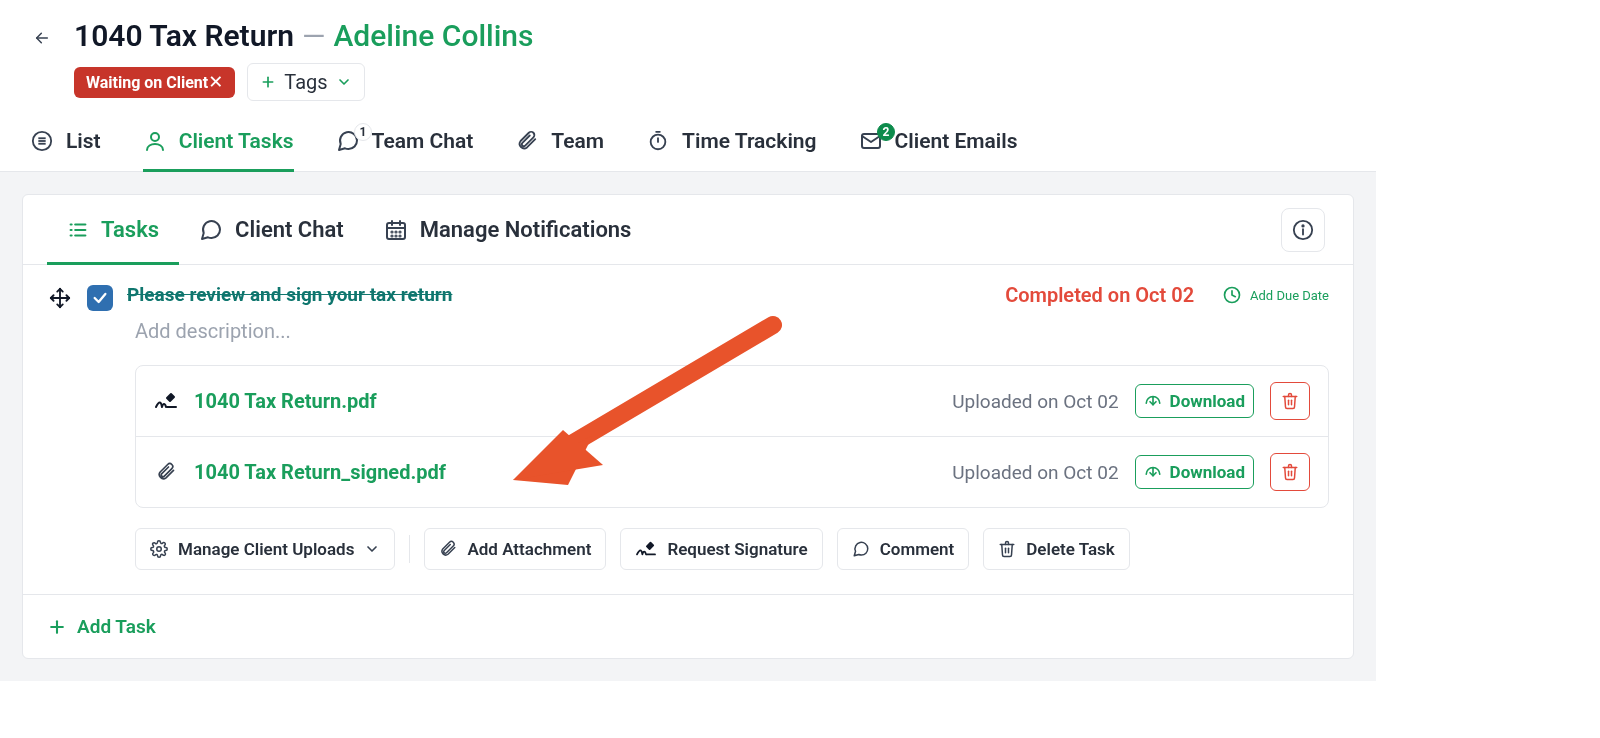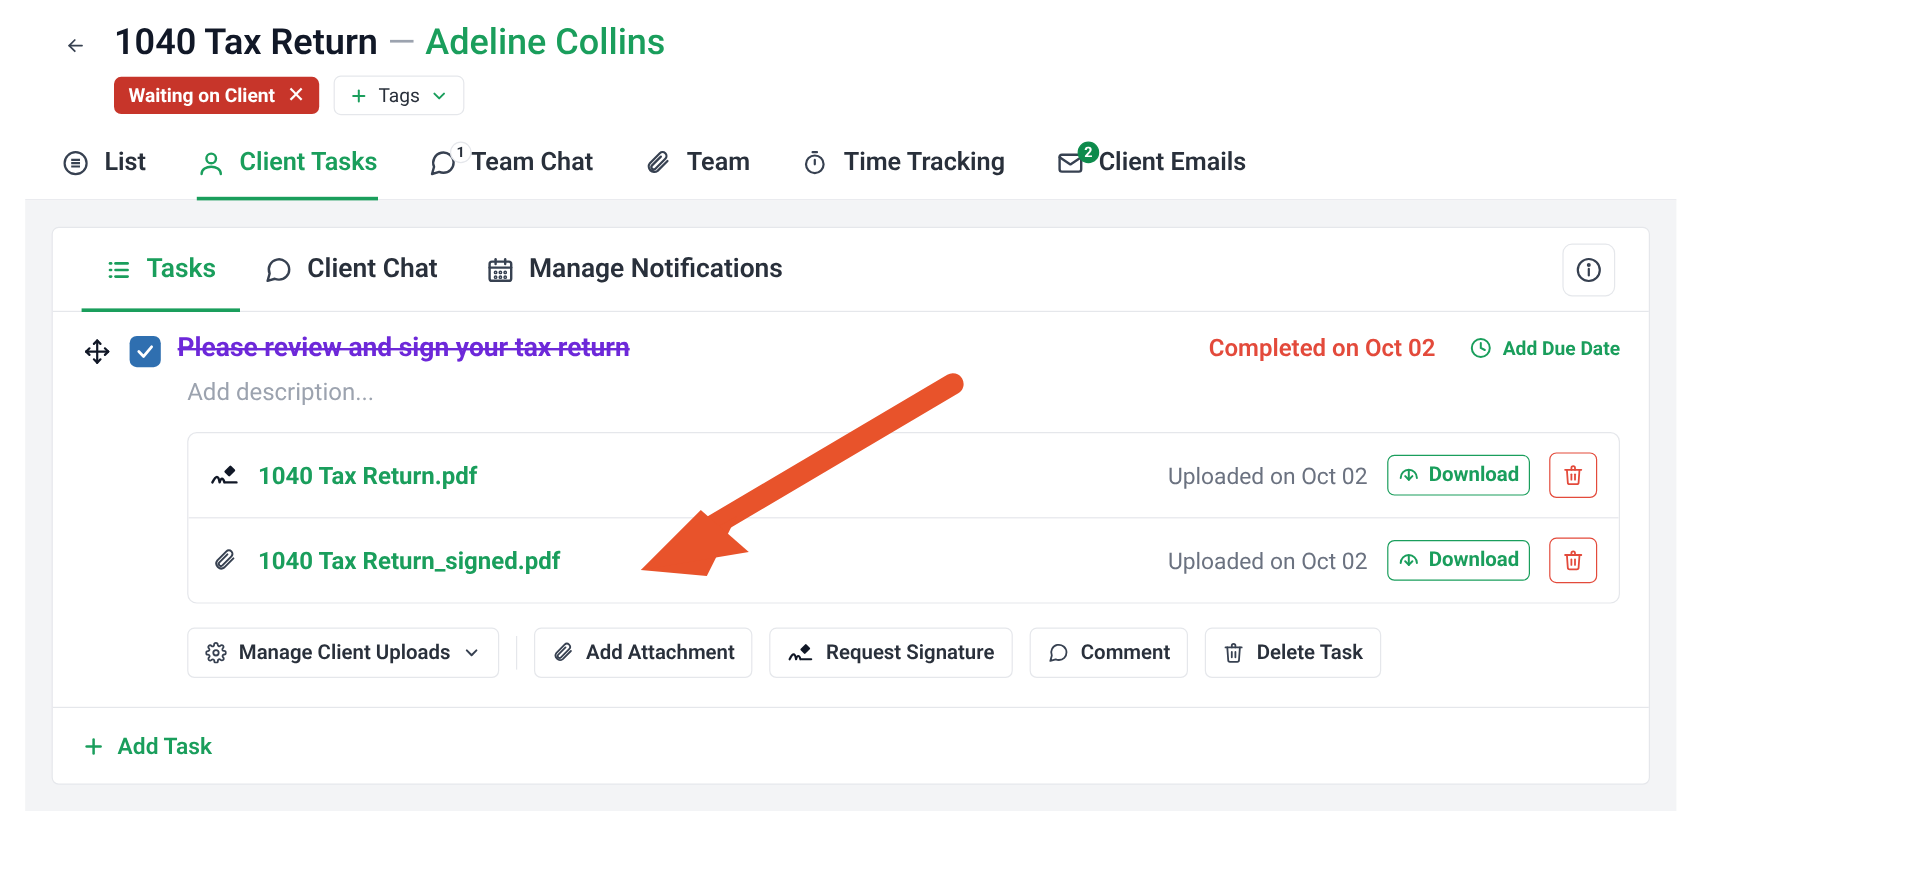--- a/index.html
+++ b/index.html
@@ -7,34 +7,34 @@
     --green-dark:#0d8b4c;
     --red:#d83a2b;
     --red-bright:#e34a3b;
     --text:#29303b;
     --muted:#6b7280;
     --border:#e5e7eb;
     --bg:#f3f4f6;
   }
   *{box-sizing:border-box;font-family:-apple-system,BlinkMacSystemFont,"Segoe UI",Roboto,Helvetica,Arial,sans-serif;}
   body{margin:0;background:#fff;color:var(--text);width:1600px;}
-  .page{width:1376px;margin-left:21px;}
+  .page{width:1376px;}
 
   
   .header{display:flex;align-items:flex-start;padding:18px 28px 0 28px;gap:18px;}
   .back-btn{width:28px;height:28px;display:flex;align-items:center;justify-content:center;border:none;background:none;cursor:pointer;margin-top:6px;}
   .title-block{display:flex;flex-direction:column;gap:10px;}
   .title-line{display:flex;align-items:baseline;gap:8px;font-size:30px;font-weight:600;}
   .title-main{color:#111827;}
   .title-sep{color:#9ca3af;font-weight:400;}
   .title-client{color:var(--green);font-weight:500;}
   .tag-row{display:flex;gap:12px;align-items:center;}
-  .status-chip{background:#c7352a;color:#fff;font-weight:700;font-size:16px;padding:6px 12px;border-radius:6px;display:flex;align-items:center;gap:10px;}
+  .status-chip{background:#c7352a;color:#fff;font-weight:700;font-size:16px;padding:6px 12px;border-radius:6px;display:flex;align-items:center;}
   .status-chip .x{font-weight:400;font-size:18px;line-height:1;}
-  .tags-btn{display:flex;align-items:center;gap:8px;border:1px solid var(--border);background:#fff;border-radius:6px;padding:6px 12px;font-size:16px;color:var(--text);cursor:pointer;}
+  .tags-btn{display:flex;align-items:center;gap:8px;border:1px solid var(--border);background:#fff;border-radius:6px;padding:6px 12px;font-size:20px;color:var(--text);cursor:pointer;}
   .tags-btn svg{stroke:var(--green);}
 
   
   .main-tabs{display:flex;gap:42px;padding:28px 30px 0 30px;border-bottom:1px solid var(--border);}
   .mtab{display:flex;align-items:center;gap:12px;font-size:21px;font-weight:600;color:var(--text);padding-bottom:18px;position:relative;cursor:pointer;}
   .mtab .icon{width:24px;height:24px;display:flex;align-items:center;justify-content:center;}
   .mtab.active{color:var(--green);}
   .mtab.active::after{content:"";position:absolute;left:0;right:0;bottom:-1px;height:3px;background:var(--green);}
   .mtab .badge{position:absolute;top:-6px;left:18px;background:#fff;border:1px solid var(--border);color:var(--text);font-size:12px;font-weight:700;border-radius:10px;padding:0 5px;line-height:16px;}
   .mtab .badge.green{background:var(--green-dark);border-color:var(--green-dark);color:#fff;}
@@ -48,24 +48,24 @@
   .stab{display:flex;align-items:center;gap:12px;font-size:22px;font-weight:600;color:var(--text);padding:22px 20px;position:relative;cursor:pointer;}
   .stab.active{color:var(--green);}
   .stab.active::after{content:"";position:absolute;left:0;right:0;bottom:-1px;height:3px;background:var(--green);}
   .info-btn{margin-left:auto;width:44px;height:44px;border:1px solid var(--border);border-radius:8px;background:#fff;display:flex;align-items:center;justify-content:center;cursor:pointer;margin-right:4px;}
 
   
   .task{padding:18px 24px 24px 24px;position:relative;}
   .task-row1{display:flex;align-items:flex-start;gap:14px;}
   .drag{width:26px;height:26px;display:flex;align-items:center;justify-content:center;cursor:grab;margin-top:2px;}
   .check{width:26px;height:26px;border-radius:6px;background:#2f6fb0;display:flex;align-items:center;justify-content:center;margin-top:2px;}
-  .task-title{font-size:22px;font-weight:700;color:#6d28d9;text-decoration:line-through;}
+  .task-title{font-size:19px;font-weight:700;color:#0f766e;text-decoration:line-through;}
   .task-right{margin-left:auto;display:flex;align-items:center;gap:28px;}
   .completed{color:var(--red-bright);font-size:20px;font-weight:600;}
-  .add-due{display:flex;align-items:center;gap:8px;color:var(--green);font-size:16px;font-weight:700;cursor:pointer;}
+  .add-due{display:flex;align-items:center;gap:8px;color:var(--green);font-size:13px;font-weight:400;cursor:pointer;}
   .desc{margin-left:88px;margin-top:8px;color:#9ca3af;font-size:20px;}
 
   
   .attachments{margin:22px 0 0 88px;border:1px solid var(--border);border-radius:8px;overflow:hidden;}
   .att{display:flex;align-items:center;gap:16px;padding:16px 18px;justify-content:center;}
   .att + .att{border-top:1px solid var(--border);}
   .att-icon{width:24px;height:24px;display:flex;align-items:center;justify-content:center;}
   .att-name{color:var(--green);font-size:20px;font-weight:700;cursor:pointer;}
   .att-spacer{flex:1;}
   .att-date{color:#6b7280;font-size:19px;}

